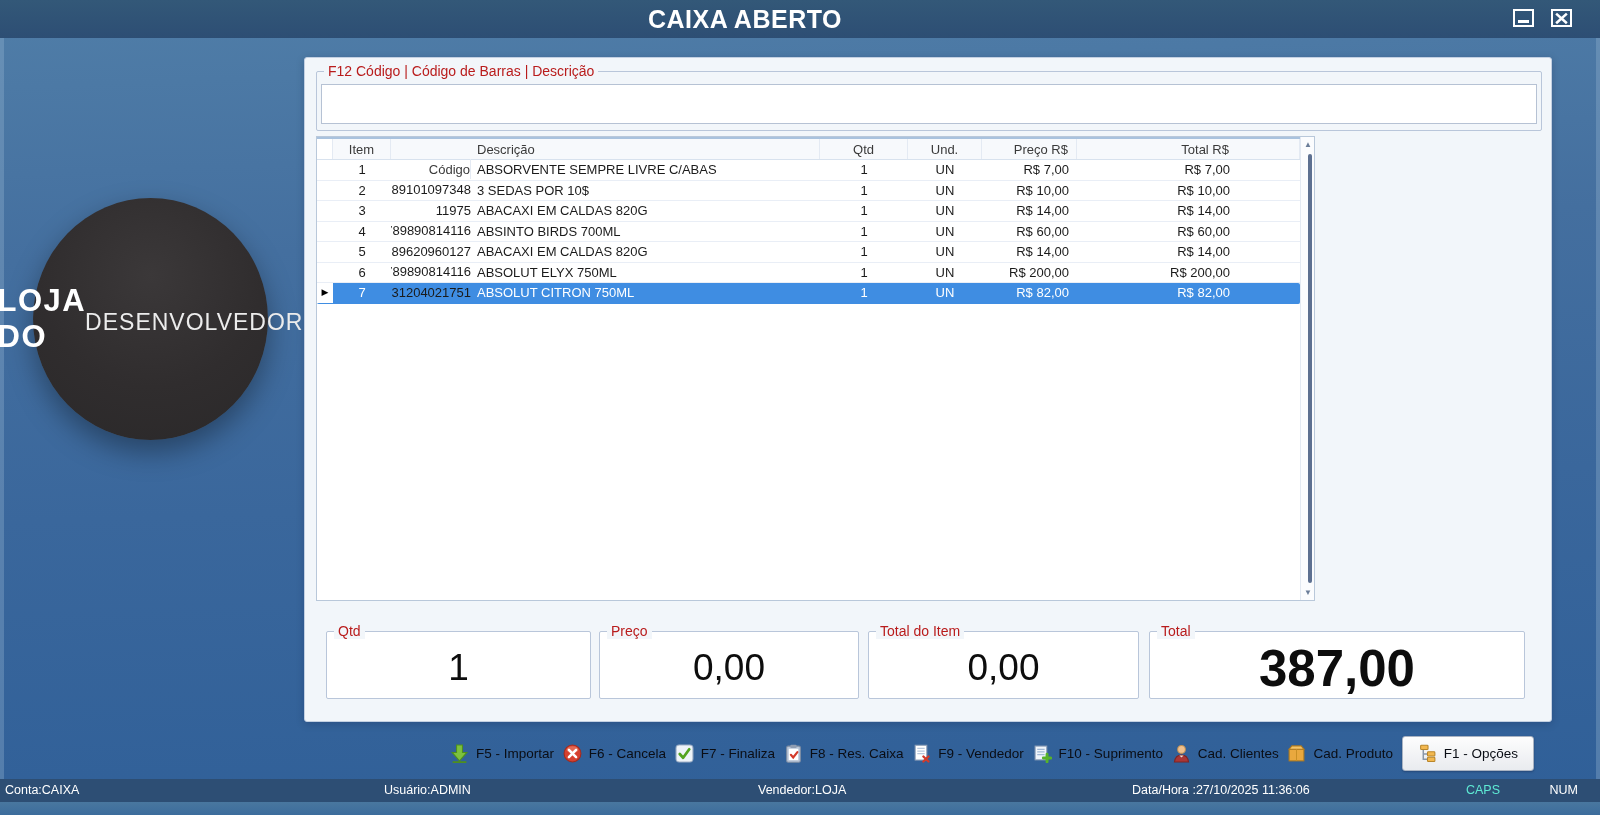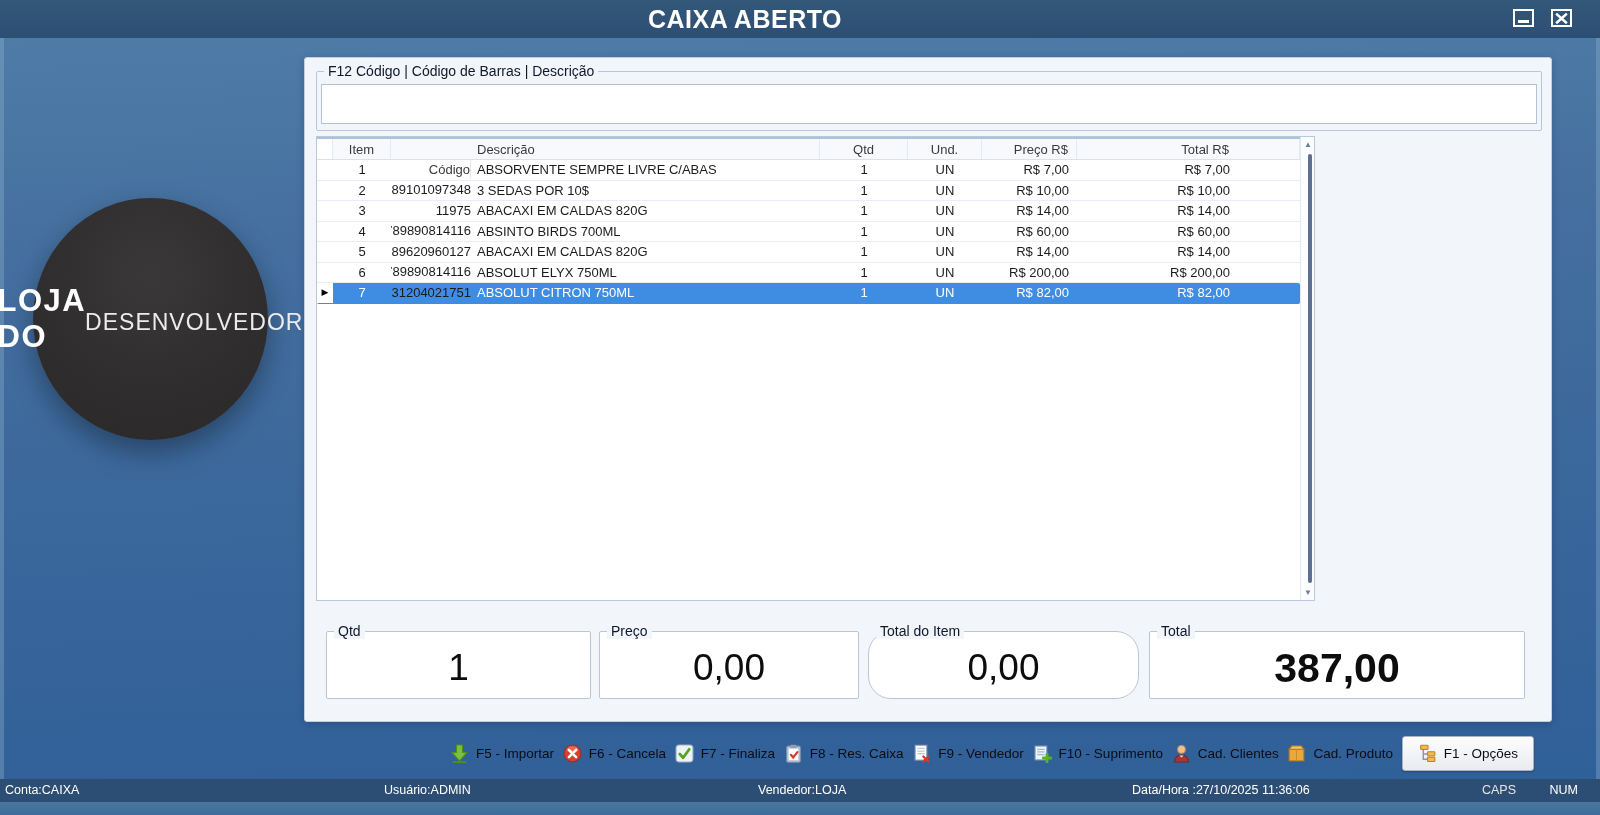--- a/index.html
+++ b/index.html
@@ -32,21 +32,21 @@
   .logo-face { width:96px; height:58px; margin-bottom:14px; }
   .logo-line1 { color:#fff; font-size:31px; font-weight:700; letter-spacing:1.5px; }
   .logo-line2 { color:#ececec; font-size:23px; font-weight:400; letter-spacing:1px; margin-top:6px; }
 
   
   .panel { position:absolute; left:304px; top:57px; width:1248px; height:665px;
     background:#f2f6fa; border:1px solid #c3d0e2; border-radius:3px; box-shadow:0 2px 8px rgba(0,0,40,.18); }
 
   .groupbox { position:absolute; border:1px solid #b9c6da; border-radius:2px; background:transparent; }
   .groupbox > .legend { position:absolute; top:-9px; left:7px; background:#f2f6fa; padding:0 4px;
-    font-size:14px; color:#0f172a; white-space:nowrap; }
+    font-size:14px; color:#b91c1c; white-space:nowrap; }
 
   .f12-group { left:11px; top:13px; width:1226px; height:60px; }
   .f12-input { position:absolute; left:4px; top:12px; width:1216px; height:40px;
     border:1px solid #b6c2d4; background:#fff; font-size:16px; padding:0 8px; outline:none; }
 
   
   .grid { position:absolute; left:11px; top:78px; width:999px; height:465px;
     background:#fff; border:1px solid #b9c8da; display:flex; flex-direction:column; }
   .grid-inner { flex:1; display:flex; min-height:0; }
   .grid-data { flex:1; display:flex; flex-direction:column; min-width:0; }
@@ -77,42 +77,42 @@
   .vscroll .arrow { position:absolute; left:0; width:14px; text-align:center; font-size:8px; color:#6b7d99; }
   .vscroll .arrow.up { top:3px; } .vscroll .arrow.down { bottom:3px; }
   .vscroll .thumb { position:absolute; right:2px; top:17px; bottom:17px; width:4px;
     background:#5d7091; border-radius:2px; }
 
   
   .totalbox { top:573px; height:68px; background:#fff; }
   .totalbox > .legend { background:#f2f6fa; }
   .totalbox .value { position:absolute; inset:0; display:flex; align-items:center; justify-content:center;
     font-size:37px; color:#0d0d0d; padding-top:6px; }
-  .totalbox.grand .value { font-size:41px; font-weight:700; }
+  .totalbox.grand .value { font-size:51px; font-weight:700; }
   .tb-qtd   { left:21px;  width:265px; }
   .tb-preco { left:294px; width:260px; }
-  .tb-item  { left:563px; width:271px;border-radius:23px; }
+  .tb-item  { left:563px; width:271px; }
   .tb-total { left:844px; width:376px; }
 
   
   .toolbar { position:absolute; left:450px; right:66px; top:733px; height:40px;
     display:flex; align-items:center; justify-content:space-between; }
   .tool { display:flex; align-items:center; gap:7px; cursor:default; }
   .tool .ticon { width:19px; height:19px; display:inline-flex; }
   .tool .ticon svg { width:19px; height:19px; }
   .tool .tlabel { font-size:13.5px; color:#0a0d14; }
   .tool.raised { background:linear-gradient(180deg,#fdfdfd,#e9ebef);
     border:1px solid #a9b3c2; border-radius:3px; padding:7px 15px; box-shadow:0 1px 2px rgba(0,0,30,.25); }
 
   
   .statusbar { position:absolute; left:0; top:779px; width:1600px; height:23px;
     background:var(--c-titlebar,#2d4e74); color:#fff; font-size:12.5px; }
   .statusbar span { position:absolute; top:4px; white-space:nowrap; }
   .st-conta { left:5px; } .st-usuario { left:384px; } .st-vendedor { left:758px; } .st-data { left:1132px; }
-  .st-caps { right:84px; color:#e5e5e5; } .st-num { right:22px; }
+  .st-caps { right:100px; color:#5eead4; } .st-num { right:22px; }
   .bottomstrip { position:absolute; left:0; top:802px; width:1600px; height:13px;
     background:linear-gradient(180deg,#49779f,#3c6c9c); }
 </style>
 </head>
 <body>
 
 <div class="screen">
 
   <div class="frame-edge frame-left"></div>
   <div class="frame-edge frame-right"></div>

